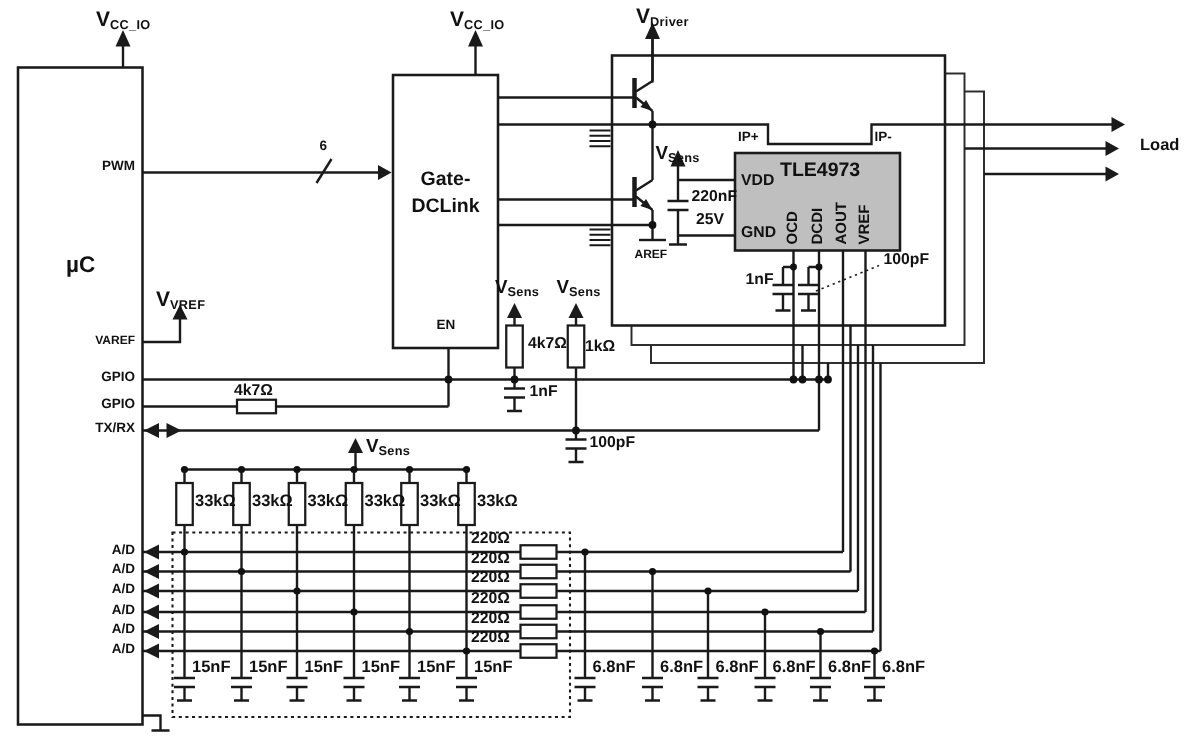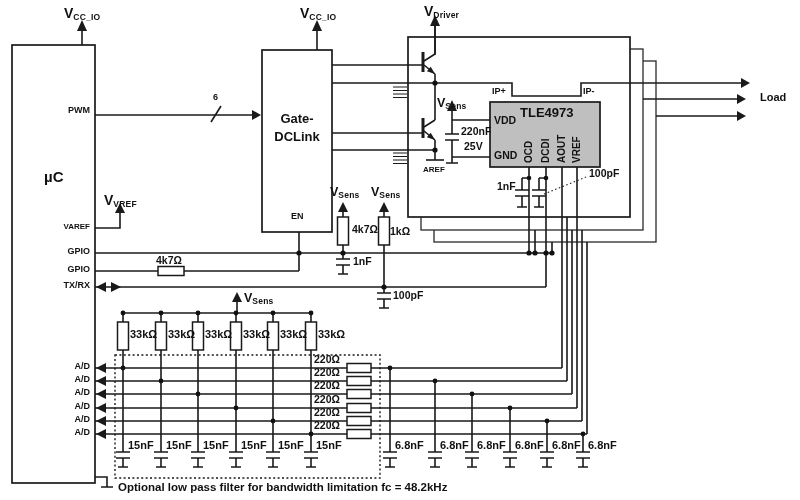--- a/index.html
+++ b/index.html
@@ -326,15 +326,14 @@
 <div class="lbl f11" style="left:278px;top:440px">15nF</div>
 <div class="lbl f11" style="left:316px;top:440px">15nF</div>
 
 <div class="lbl f11" style="left:395px;top:440px">6.8nF</div>
 <div class="lbl f11" style="left:440px;top:440px">6.8nF</div>
 <div class="lbl f11" style="left:477px;top:440px">6.8nF</div>
 <div class="lbl f11" style="left:515px;top:440px">6.8nF</div>
 <div class="lbl f11" style="left:552px;top:440px">6.8nF</div>
 <div class="lbl f11" style="left:588px;top:440px">6.8nF</div>
 
-<div class="lbl f115" style="left:118px;top:481px">Optional low pass filter for bandwidth limitation fc = 48.2kHz</div>
 
 </div>
 
 </body></html>

